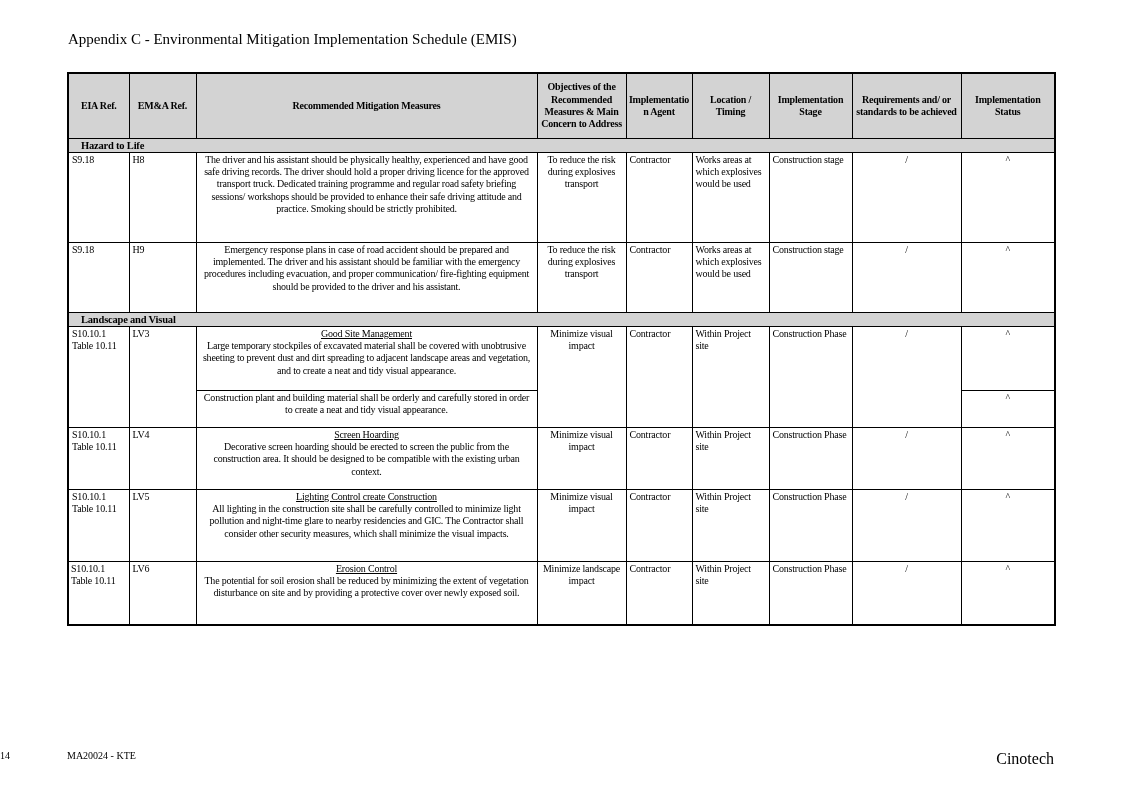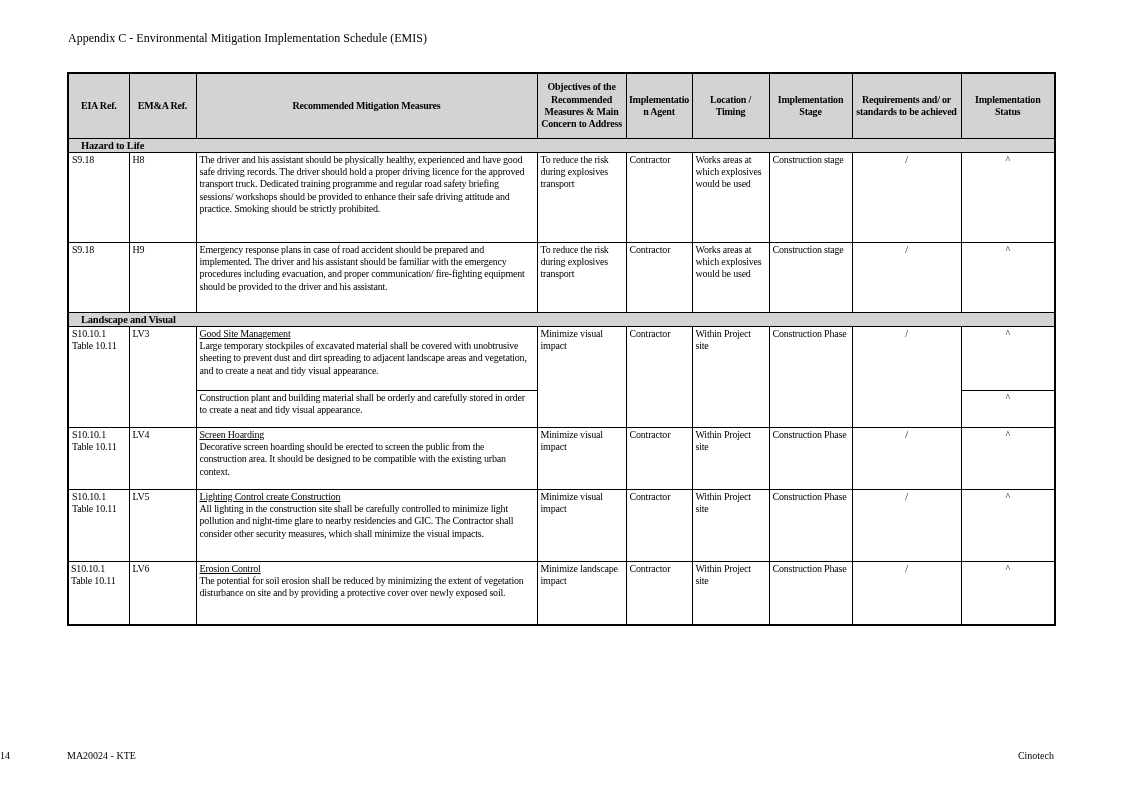--- a/index.html
+++ b/index.html
@@ -5,21 +5,21 @@
   * { margin: 0; padding: 0; box-sizing: border-box; }
   html,body { background: #ffffff; }
   body {
     width: 1122px; height: 794px;
     position: relative;
     font-family: "Liberation Serif", "DejaVu Serif", serif;
     color: #000;
   }
   .page-title {
     position: absolute; left: 68px; top: 31px;
-    font-size: 12px;
+    font-size: 15px;
   }
   table.emis {
     position: absolute; left: 67px; top: 72px;
     width: 987px;
     border-collapse: collapse;
     table-layout: fixed;
     border: 2px solid #000;
     font-size: 10px;
     line-height: 12.4px;
   }
@@ -40,28 +40,28 @@
   th.break { overflow-wrap: anywhere; word-break: break-word; }
   tr.section-row td {
     background: #d3d3d3;
     font-weight: bold;
     text-align: left;
     padding: 0 12px;
     font-size: 10.5px;
     line-height: 13px;
   }
   td.c { }
-  td.l { text-align: left; margin-top: 27px; }
+  td.l { text-align: center; margin-top: 27px; }
   td.eia-left { text-align: left; padding-left: 2px; }
   .pre { white-space: pre-line; }
   .m-title { text-decoration: underline; font-family: Liberation Serif, serif; }
   td.status-cell, td.req-cell { text-align: center; }
   .footer-left  { position: absolute; left: 67px;  top: 750px; font-size: 10px; }
   .footer-center{ position: absolute; left: 0; top: 750px; width: 1122px; text-align: left; font-size: 10px; }
-  .footer-right { position: absolute; right: 68px; top: 750px; font-size: 10px; }
+  .footer-right { position: absolute; right: 68px; top: 750px; font-size: 16px; }
 </style>
 </head>
 <body>
 
 <div class="page-title">Appendix C - Environmental Mitigation Implementation Schedule (EMIS)</div>
 
 <table class="emis">
   <colgroup>
     <col style="width:61px">
       <col style="width:67px">

